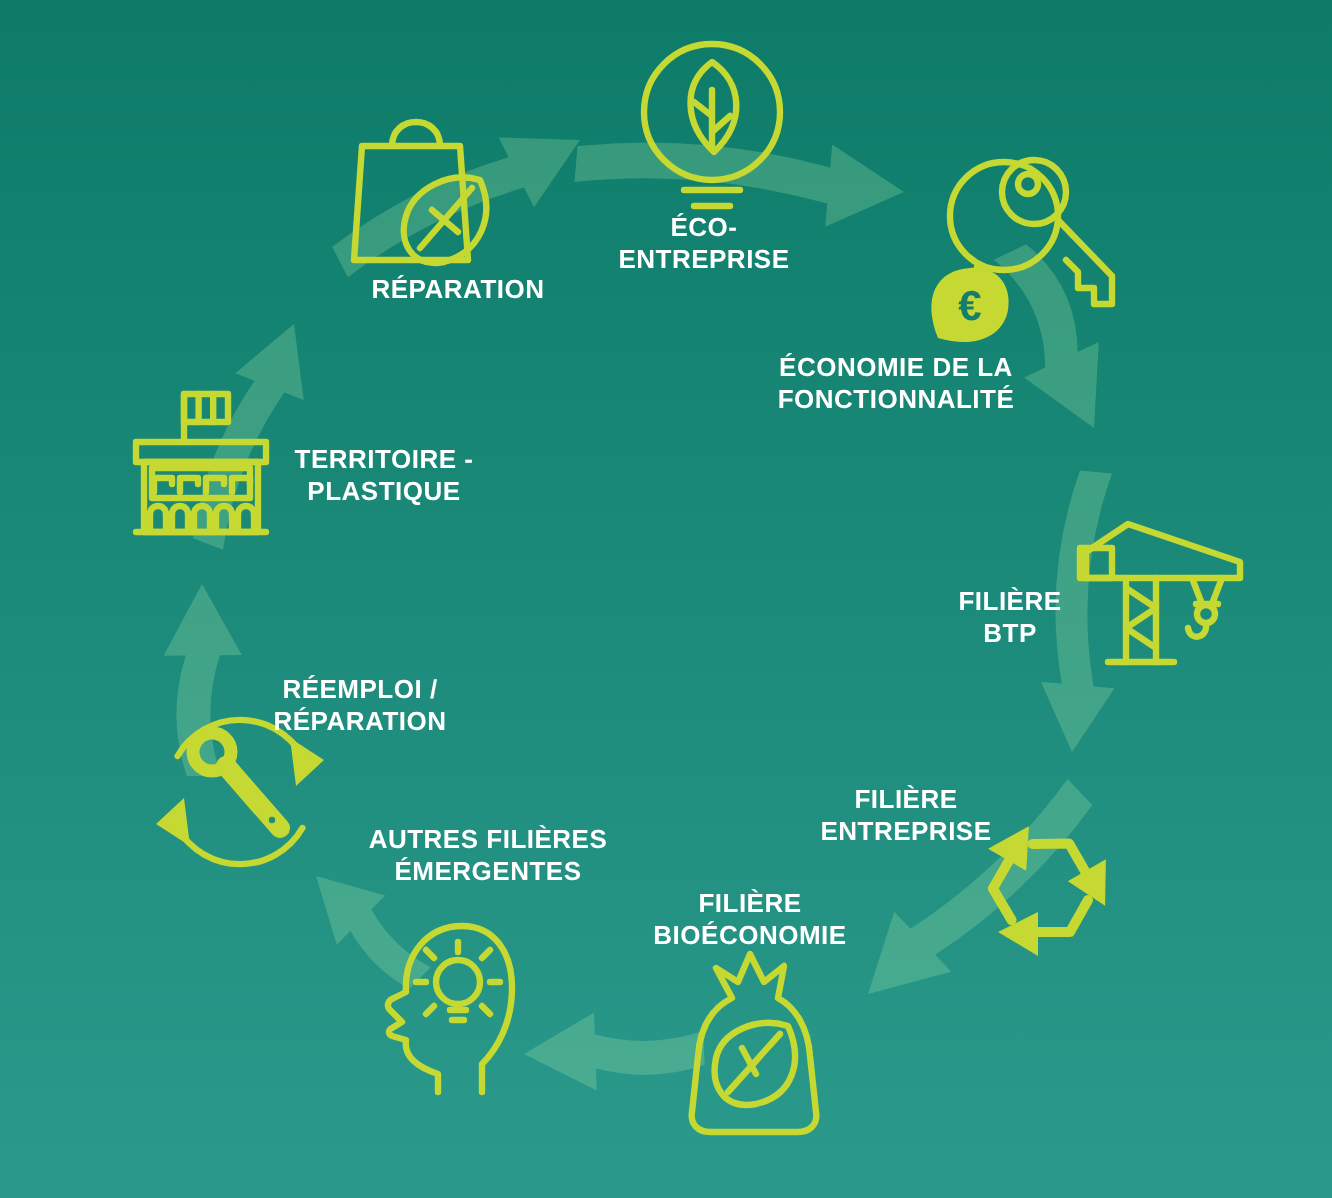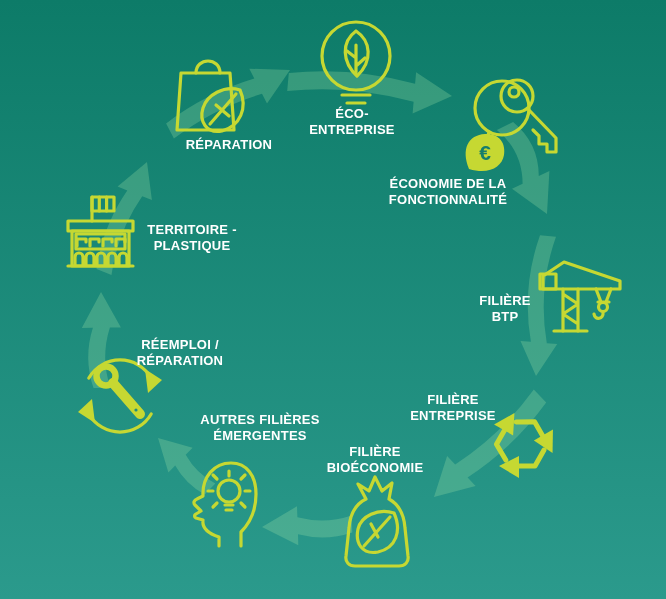--- a/index.html
+++ b/index.html
@@ -156,21 +156,21 @@
     <span>BTP</span>
   </div>
   <div class="node-label" style="left:373px;top:392px;width:160px">
     <span>FILIÈRE</span>
     <span>ENTREPRISE</span>
   </div>
   <div class="node-label" style="left:295px;top:444px;width:160px">
     <span>FILIÈRE</span>
     <span>BIOÉCONOMIE</span>
   </div>
-  <div class="node-label" style="left:180px;top:412px;width:160px">
+  <div class="node-label" style="left:164px;top:412px;width:160px">
     <span>AUTRES FILIÈRES</span>
     <span>ÉMERGENTES</span>
   </div>
   <div class="node-label" style="left:100px;top:337px;width:160px">
     <span>RÉEMPLOI /</span>
     <span>RÉPARATION</span>
   </div>
   <div class="node-label" style="left:112px;top:222px;width:160px">
     <span>TERRITOIRE -</span>
     <span>PLASTIQUE</span>

